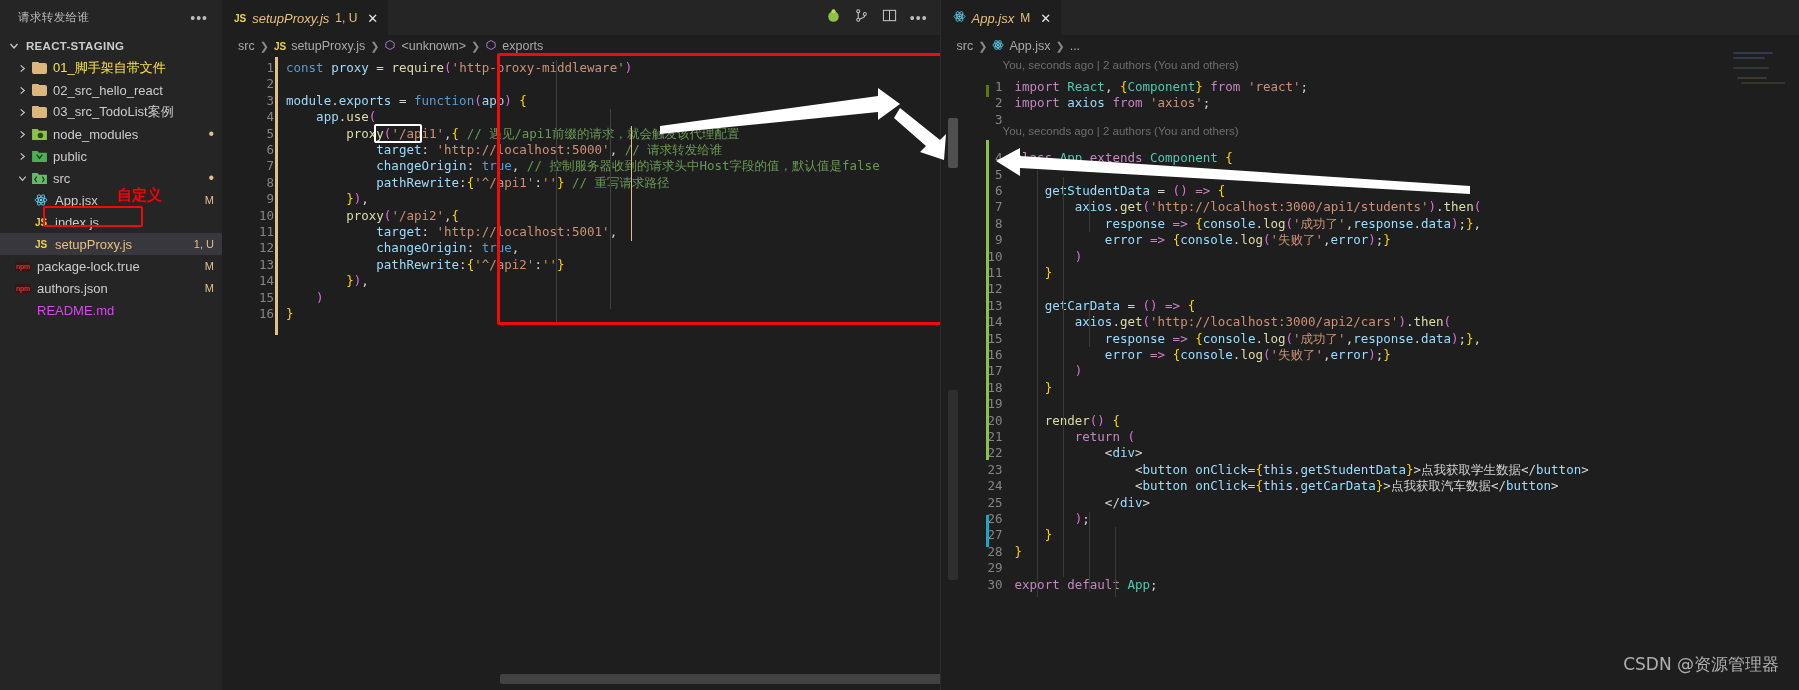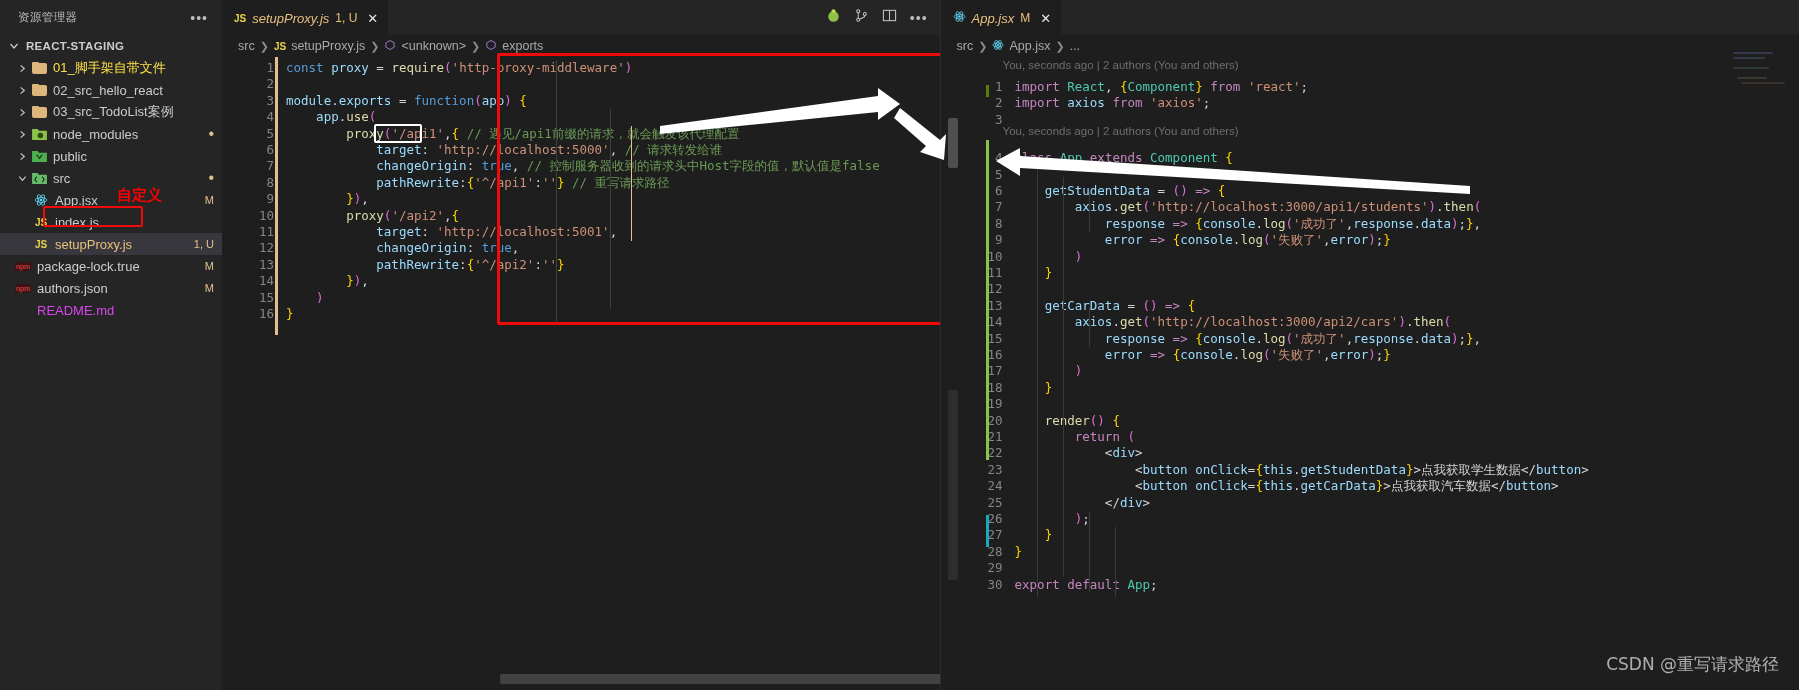--- a/index.html
+++ b/index.html
@@ -111,21 +111,21 @@
   .fold-ind{ position:absolute; width:1px; background:#404040; }
   .chg-bar{ position:absolute; width:3px; }
 </style>
 </head>
 <body>
 
 <div class="app">
 
   <div class="sidebar">
     <div class="sb-header">
-      <span>资源管理器</span>
+      <span>请求转发给谁</span>
       <span class="sb-dots">•••</span>
     </div>
 
     <div class="sb-section" style="padding-left:6px;">
       <span class="tw">
         <svg width="12" height="12" viewBox="0 0 12 12">
             <path d="M2.5 4 L6 8 L9.5 4" stroke="#ccc" stroke-width="1.2" fill="none"></path>
           </svg>
       </span>
       <span>REACT-STAGING</span>
@@ -414,21 +414,21 @@
     <div class="scroll-v" style="left:7px; top:390px; height:190px; background:#2e2e2e;"></div>
 
     <div class="minimap" style="right:6px; top:48px; width:62px; height:42px;">
       <div class="mm-line" style="left:2px; top:4px;  width:40px; background:#33384a;"></div>
       <div class="mm-line" style="left:2px; top:9px;  width:32px; background:#33384a;"></div>
       <div class="mm-line" style="left:2px; top:19px; width:36px; background:#2e3a33;"></div>
       <div class="mm-line" style="left:6px; top:29px; width:30px; background:#3a3a2a;"></div>
       <div class="mm-line" style="left:10px;top:34px; width:44px; background:#3a332b;"></div>
     </div>
 
-    <div class="wm">CSDN @重写请求路径</div>
+    <div class="wm">CSDN @资源管理器</div>
   </div>
 
   <svg class="arrow-layer" viewBox="0 0 1799 690">
 
     <polygon points="660,126 878,96 878,88 900,104 878,120 878,112 660,134" fill="#ffffff"></polygon>
 
     <polygon points="900,108 940,140 946,134 944,160 920,152 926,146 894,118" fill="#ffffff"></polygon>
 
     <polygon points="1470,186 1020,156 1020,148 996,161 1020,176 1020,168 1470,194" fill="#ffffff"></polygon>
   </svg>

